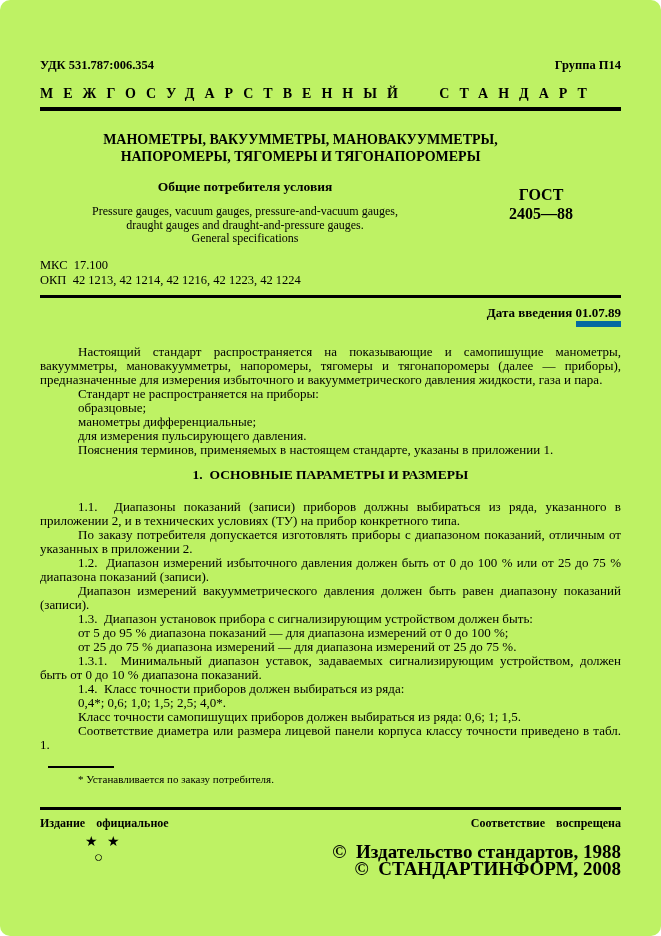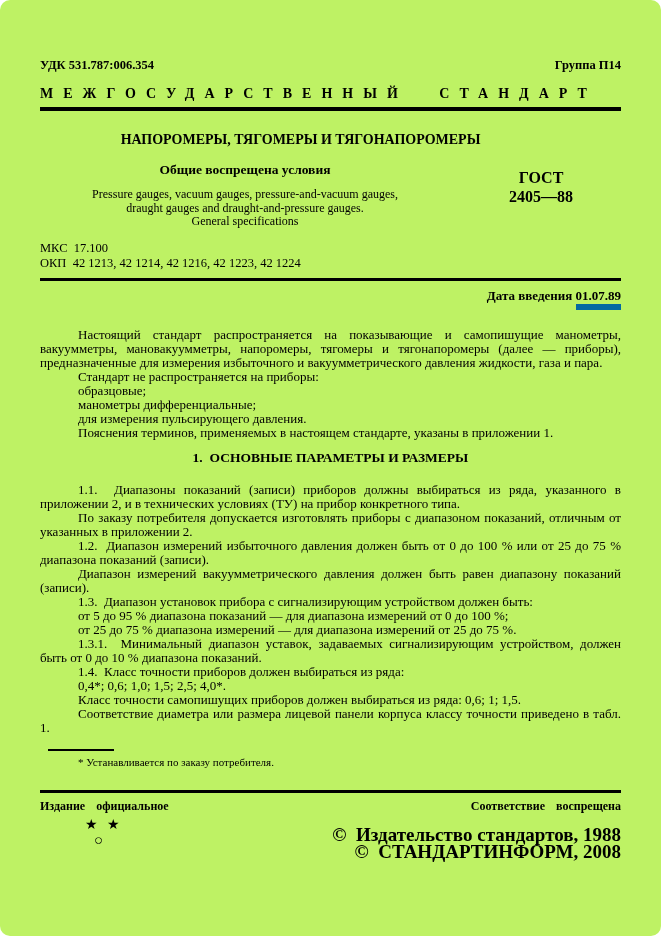--- a/index.html
+++ b/index.html
@@ -113,26 +113,27 @@
 
     <div class="udk-row">
       <span>УДК 531.787:006.354</span>
       <span>Группа П14</span>
     </div>
 
     <div class="kind-row">МЕЖГОСУДАРСТВЕННЫЙ СТАНДАРТ</div>
     <div class="rule-thick"></div>
 
     <div class="title-block">
+      <div>МАНОМЕТРЫ, ВАКУУММЕТРЫ, МАНОВАКУУММЕТРЫ,</div>
       <div>НАПОРОМЕРЫ, ТЯГОМЕРЫ И ТЯГОНАПОРОМЕРЫ</div>
     </div>
 
     <div class="title-row">
       <div class="title-left">
-        <div class="subtitle">Общие воспрещена условия</div>
+        <div class="subtitle">Общие потребителя условия</div>
         <div class="english">
           <div>Pressure gauges, vacuum gauges, pressure-and-vacuum gauges,</div>
           <div>draught gauges and draught-and-pressure gauges.</div>
           <div>General specifications</div>
         </div>
       </div>
       <div class="title-right">
         <div>ГОСТ</div>
         <div>2405—88</div>
       </div>

